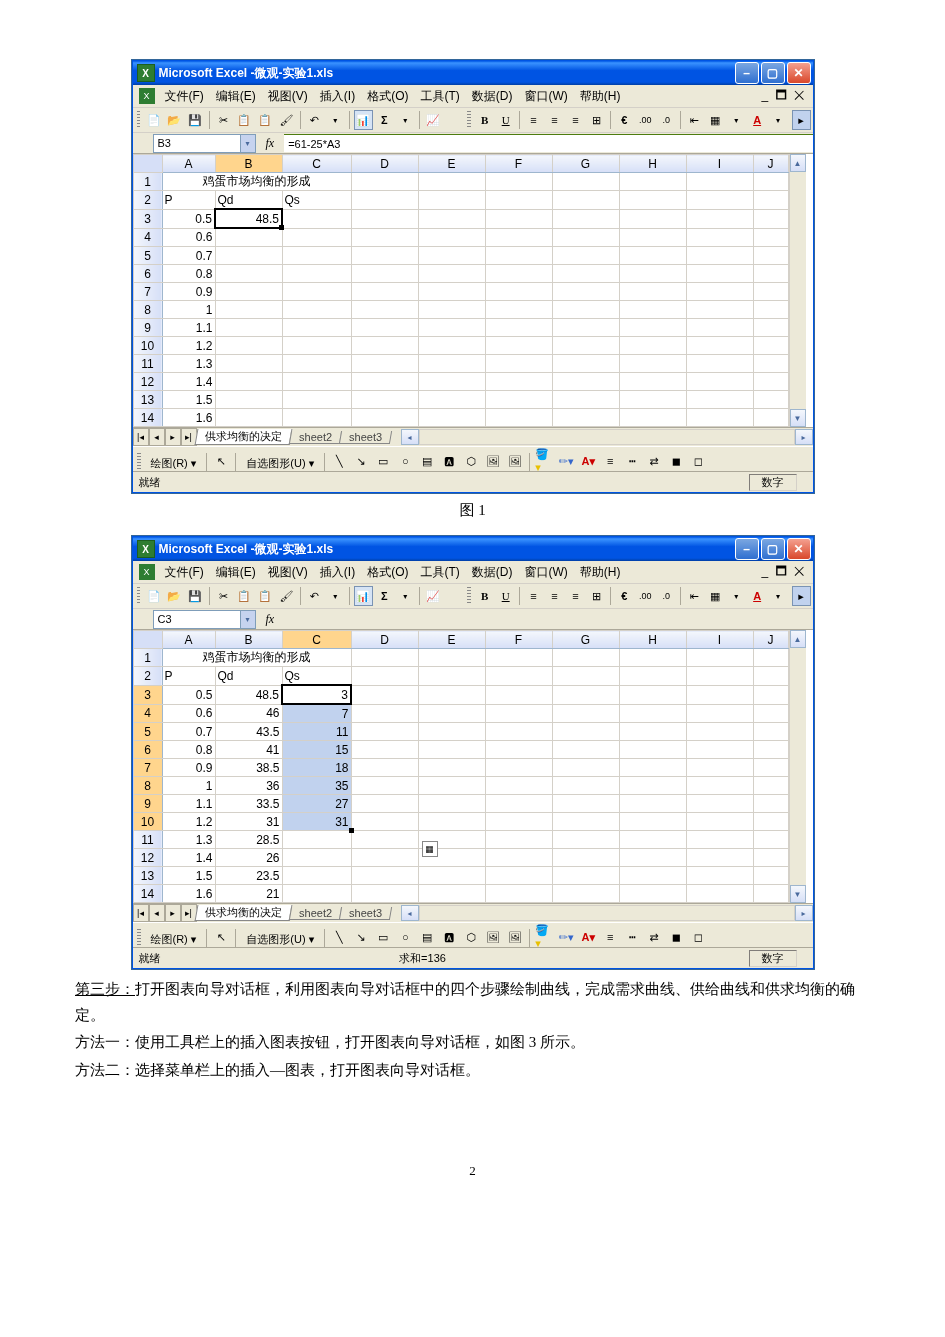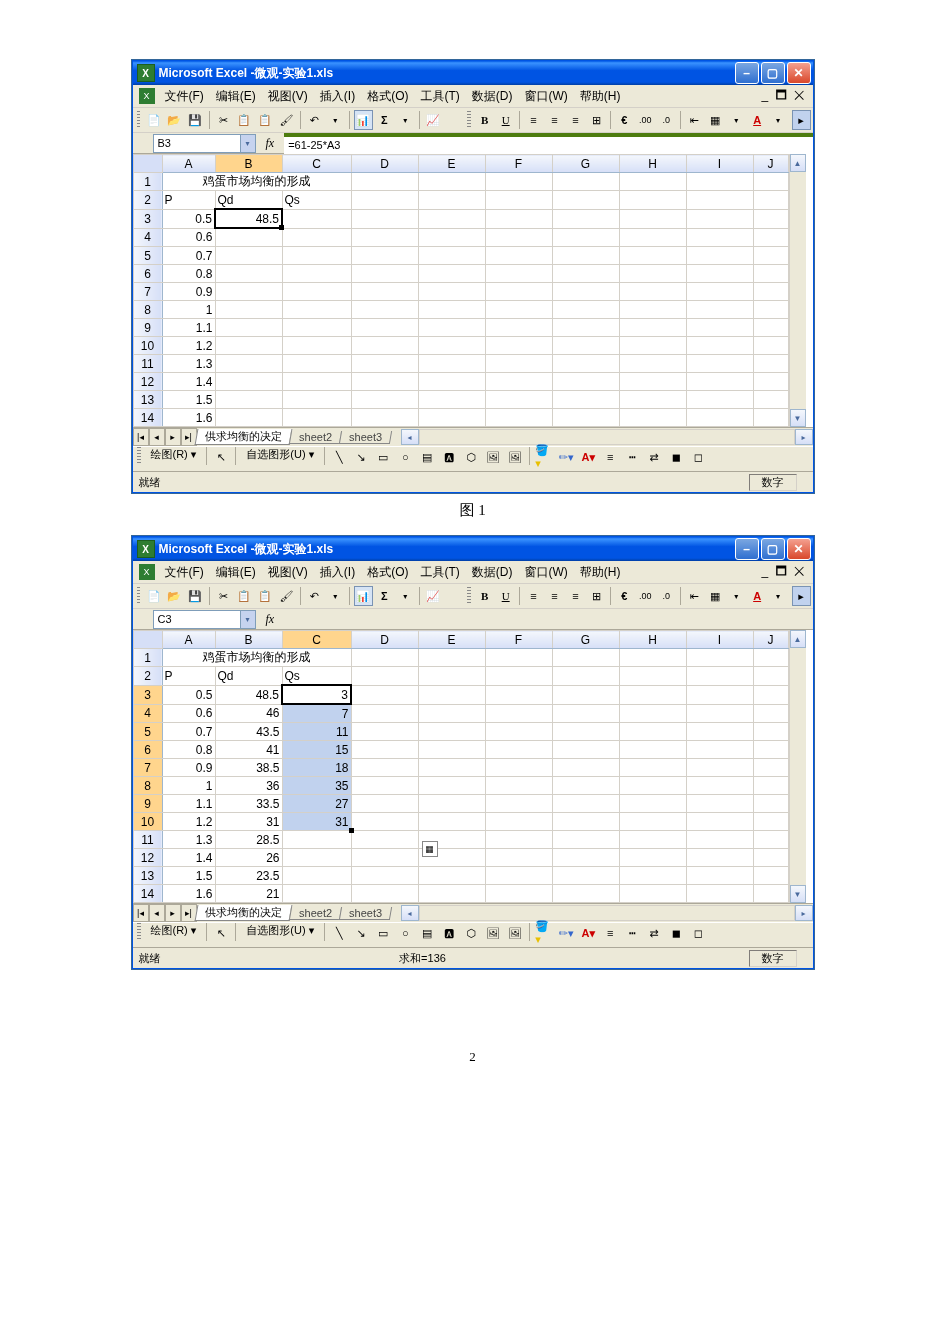--- a/index.html
+++ b/index.html
@@ -17,21 +17,21 @@
 .menu-item{padding:0 6px;cursor:default}
 .doc-ctrl{margin-left:auto;font-size:12px;color:#000;letter-spacing:2px;padding-right:4px}
 .toolbar{background:#ece9d8;display:flex;align-items:center;height:24px;padding:0 2px;border-bottom:1px solid #d4d0c8;font-size:11px;gap:2px}
 .tb{width:18px;height:18px;display:flex;align-items:center;justify-content:center;border:1px solid transparent}
 .sep{width:1px;height:18px;background:#aca899;margin:0 2px}
 .grip{width:4px;height:18px;background:repeating-linear-gradient(to bottom,#888 0 1px,transparent 1px 3px);margin:0 2px}
 .formula-row{background:#ece9d8;display:flex;align-items:center;height:20px;border-bottom:1px solid #aca899}
 .name-box{width:78px;background:#fff;border:1px solid #7f9db9;height:17px;display:flex;align-items:center;padding:0 4px;margin-left:20px;font-family:Verdana,sans-serif;font-size:11px}
 .name-drop{width:14px;height:17px;background:#c6d3ef;border:1px solid #7f9db9;border-left:none;display:flex;align-items:center;justify-content:center;font-size:8px;color:#4a6a9d}
 .fx-lbl{font-style:italic;font-family:"Times New Roman",serif;padding:0 10px;font-size:12px}
-.formula-input{flex:1;background:#fff;height:17px;border-top:4px solid #4d7c0f;display:flex;align-items:center;padding:0 4px;font-family:Verdana,sans-serif;font-size:11px}
+.formula-input{flex:1;background:#fff;height:17px;border-top:1px solid #4d7c0f;display:flex;align-items:center;padding:0 4px;font-family:Verdana,sans-serif;font-size:11px}
 .sheet-area{display:flex;background:#fff}
 .grid{border-collapse:collapse;font-family:SimSun,Verdana,sans-serif;font-size:12px}
 .grid td,.grid th{border:1px solid #d4d0c8;height:17px;text-align:right;padding:0 2px;font-weight:normal}
 .grid .rowhdr{background:#d6dff7;background:linear-gradient(to right,#f4f7fc,#d6dff7);text-align:center;width:24px;color:#000;border-right:1px solid #9eb6ce}
 .grid .colhdr{background:linear-gradient(to bottom,#f4f7fc,#d6dff7);text-align:center;border-bottom:1px solid #9eb6ce}
 .grid .colhdr.sel,.grid .rowhdr.sel{background:#ffd58d}
 .grid .corner{background:#d6dff7;width:24px}
 .grid td.cell{background:#fff}
 .grid td.active{border:2px solid #000!important}
 .grid td.sel{background:#c1d2ee}
@@ -42,21 +42,21 @@
 .vscroll .track{flex:1;background:#ece9d8}
 .tabs-row{display:flex;align-items:center;height:18px;background:#ece9d8;border-top:1px solid #aca899;font-size:11px}
 .tab-nav{display:flex}
 .tab-nav span{width:14px;height:16px;border:1px solid #aca899;display:flex;align-items:center;justify-content:center;font-size:9px;background:#ece9d8}
 .sheet-tab{padding:0 8px;border:1px solid #888;border-top:none;background:#fff;font-family:SimSun,sans-serif;font-size:11px;transform:skewX(-10deg);margin-left:-1px}
 .sheet-tab.inactive{background:#ece9d8;color:#444}
 .sheet-tab span{display:inline-block;transform:skewX(10deg)}
 .hscroll{flex:1;display:flex;align-items:center;margin-left:10px}
 .hscroll .arr{width:16px;height:14px;background:linear-gradient(#f4f7fc,#d6dff7);border:1px solid #9eb6ce;display:flex;align-items:center;justify-content:center;font-size:8px;color:#4a6a9d}
 .hscroll .track{flex:1;height:14px;background:#ece9d8;border:1px solid #d4d0c8}
-.draw-toolbar{background:#ece9d8;display:flex;align-items:flex-start;height:24px;padding:0 2px;border-top:1px solid #fff;gap:2px;font-size:11px}
+.draw-toolbar{background:#ece9d8;display:flex;align-items:flex-end;height:24px;padding:0 2px;border-top:1px solid #fff;gap:2px;font-size:11px}
 .statusbar{background:#ece9d8;display:flex;align-items:center;height:20px;border-top:1px solid #aca899;font-size:11px;padding:0 6px;font-family:SimSun,sans-serif}
 .status-cell{border:1px inset #d4d0c8;padding:0 12px;margin-left:auto;margin-right:10px}
 .status-sum{margin-left:auto;margin-right:64px}
 .fig-label{text-align:center;font-family:SimSun,serif;font-size:15px;margin:4px 0 16px}
 .body-text{font-family:SimSun,serif;font-size:15px;line-height:1.7;margin-top:6px}
 .body-text p{margin:2px 0}
 .page-num{text-align:center;font-family:"Times New Roman",serif;font-size:13px;margin-top:80px}
 .u{text-decoration:underline}
 .fill-handle{position:relative}
 .fill-handle::after{content:"";position:absolute;right:-3px;bottom:-3px;width:5px;height:5px;background:#000}
@@ -712,16 +712,21 @@
     <span class="tb">◼</span>
     <span class="tb">◻</span>
   </div>
   <div class="statusbar">
     <span>就绪</span>
     <span class="status-sum">求和=136</span>
     <span class="status-cell">数字</span>
   </div>
 </div>
 
+<div class="body-text">
+  <p><span class="u">第三步：</span><span>打开图表向导对话框，利用图表向导对话框中的四个步骤绘制曲线，完成需求曲线、供给曲线和供求均衡的确定。</span></p>
+  <p>方法一：使用工具栏上的插入图表按钮，打开图表向导对话框，如图 3 所示。</p>
+  <p>方法二：选择菜单栏上的插入—图表，打开图表向导对话框。</p>
+</div>
 
 <div class="page-num">2</div>
 
 </div>
 
 </body></html>

